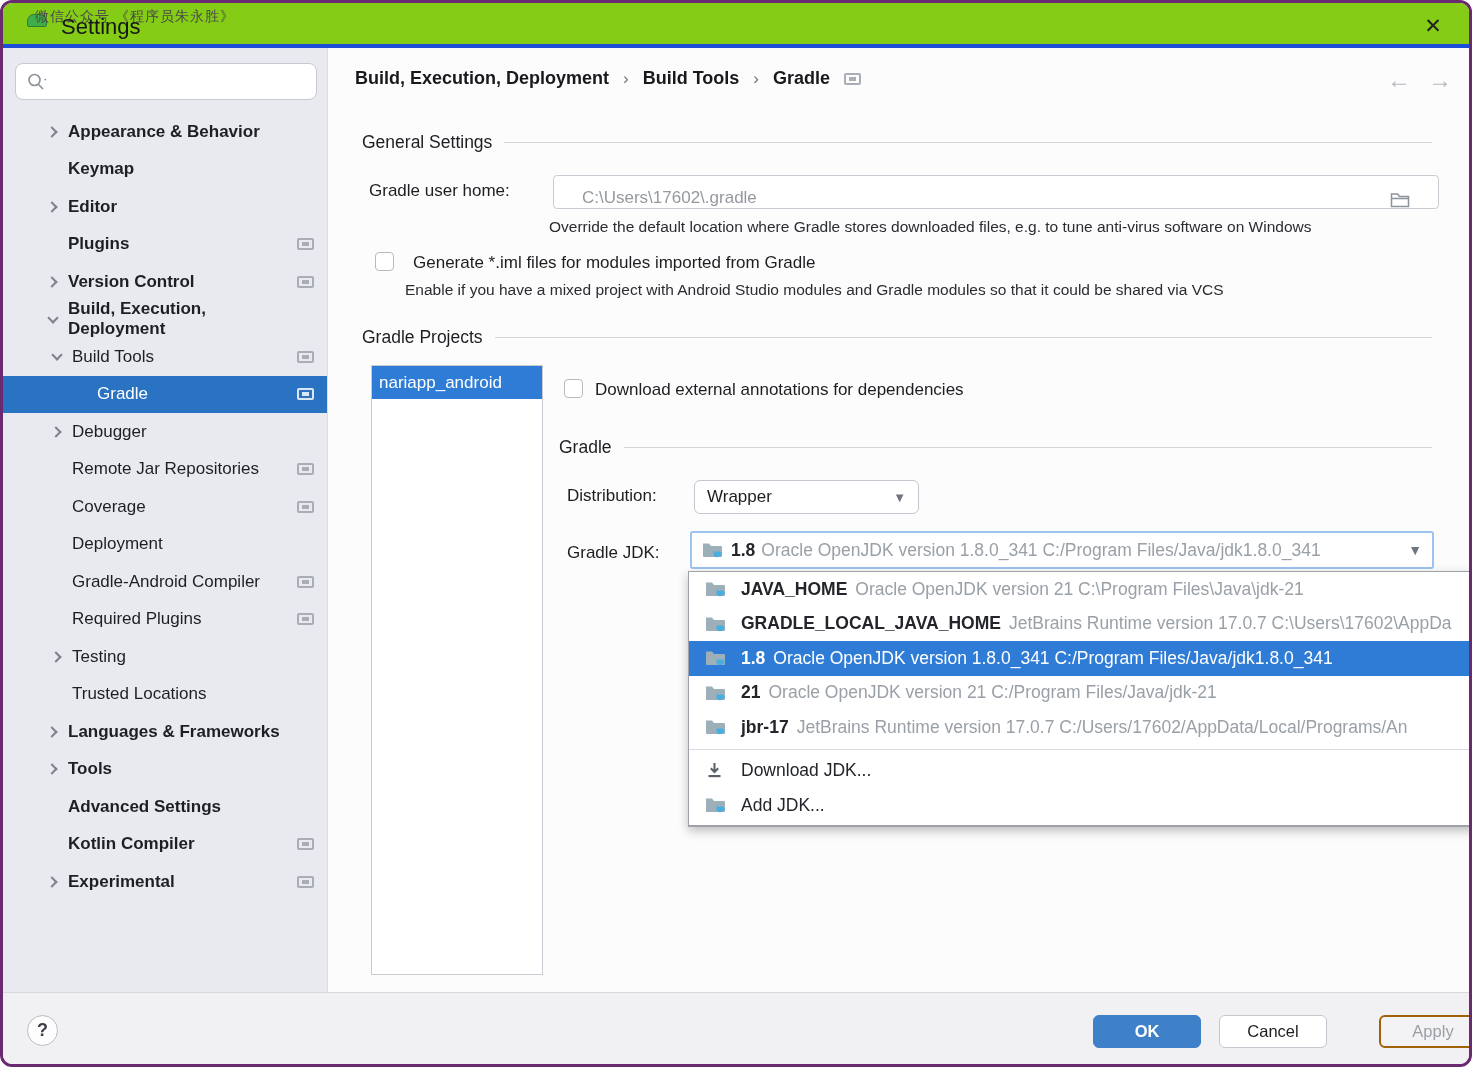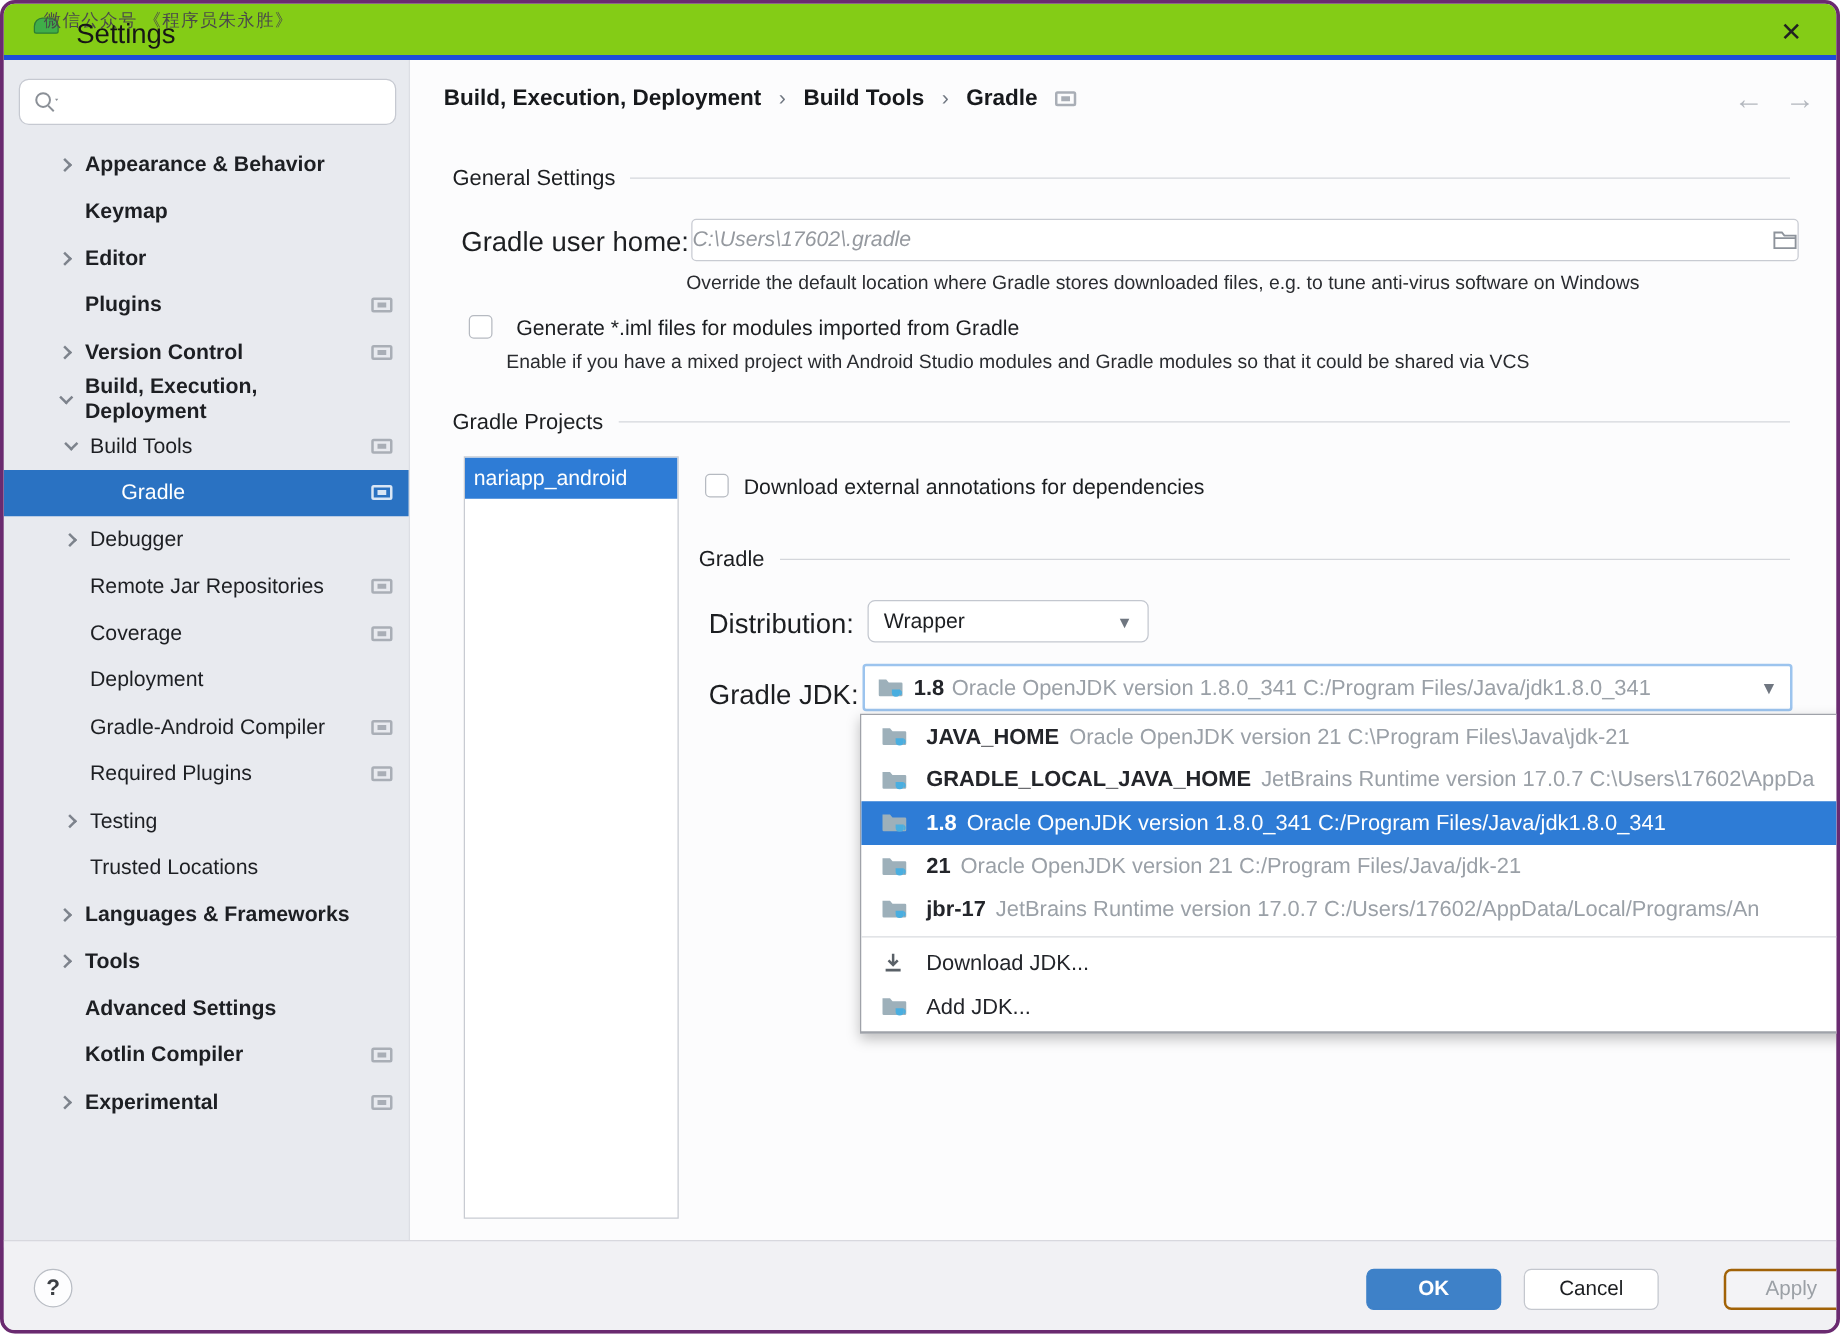--- a/index.html
+++ b/index.html
@@ -60,23 +60,23 @@
                 font-size:18px; font-weight:bold; color:#17191c; }
   .crumb-sep { color:#6f7680; font-weight:normal; font-size:17px; }
   .bc-badge { width:17px; height:12px; border:2px solid #a9aeb6; border-radius:2px; position:relative; }
   .bc-badge::after { content:""; position:absolute; left:3px; top:2px; width:7px; height:4px; background:#a9aeb6; }
   .nav-arrow { position:absolute; top:18px; font-size:24px; color:#b3b7be; cursor:pointer; }
   .nav-back { left:1058px; } .nav-fwd { left:1099px; }
 
   .section-hdr { position:absolute; display:flex; align-items:center; font-size:17.5px; color:#1c1e21; }
   .section-hdr .rule { height:1px; background:#d4d6db; margin-left:12px; }
 
-  .fld-label { position:absolute; font-size:22px; color:#1c1e21; }
+  .fld-label { position:absolute; font-size:17px; color:#1c1e21; }
   .text-field { position:absolute; background:#fff; border:1px solid #c8cbd2; border-radius:4px;
-                display:flex; align-items:center; padding:0 0;font-style:italic; }
+                display:flex; align-items:flex-end; padding:0 28px; }
   .text-field .ph { color:#95999f; font-size:17px; flex:1; white-space:nowrap; overflow:hidden; }
   .help-text { position:absolute; font-size:15.5px; color:#2a2c30; }
 
   .cbx { position:absolute; width:19px; height:19px; background:#fff; border:1.5px solid #b6bac1; border-radius:4px; cursor:pointer; }
   .cbx-label { position:absolute; font-size:17px; color:#1c1e21; }
 
   .proj-list { position:absolute; left:42px; top:317px; width:172px; height:610px; background:#fff;
                border:1px solid #c8cbd2; overflow:hidden; }
   .proj-row { height:33px; display:flex; align-items:center; padding-left:7px; font-size:17px; cursor:pointer; }
   .proj-row.selected { background:#2e7cd6; color:#fff; }

